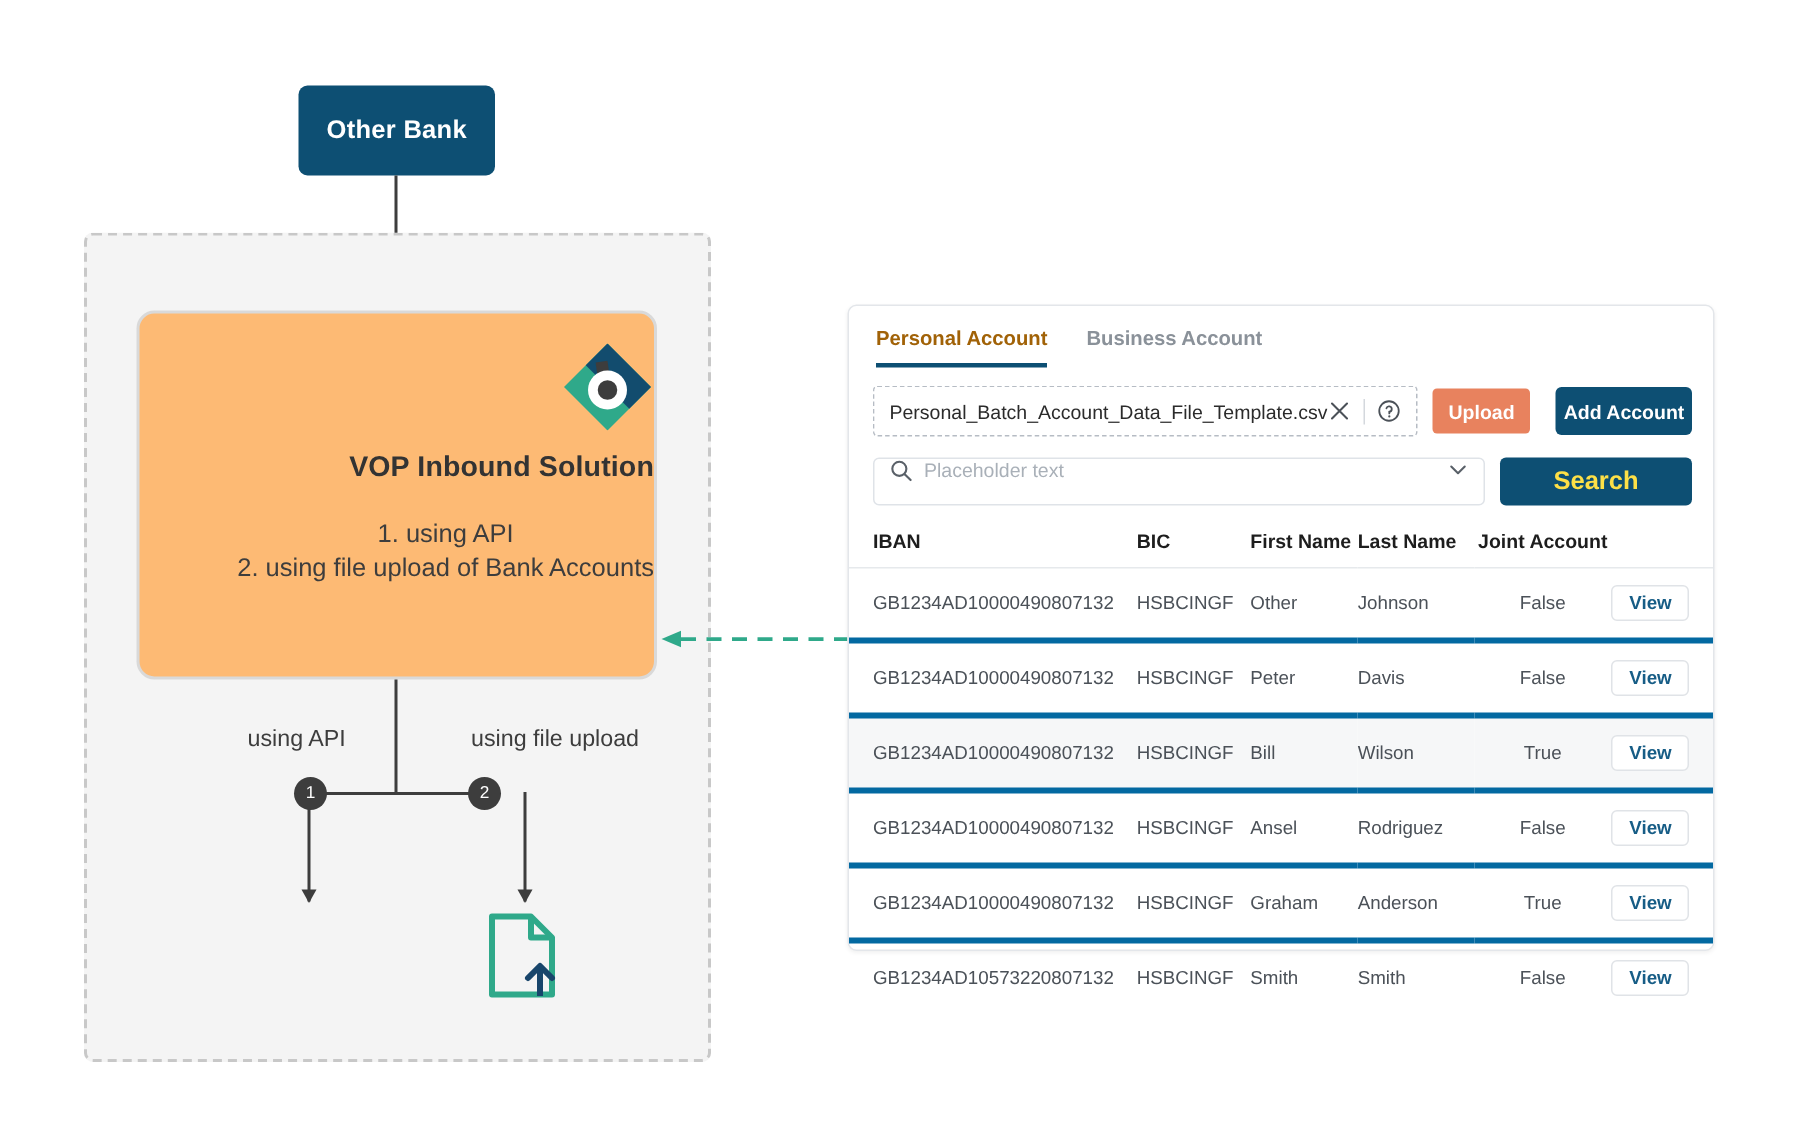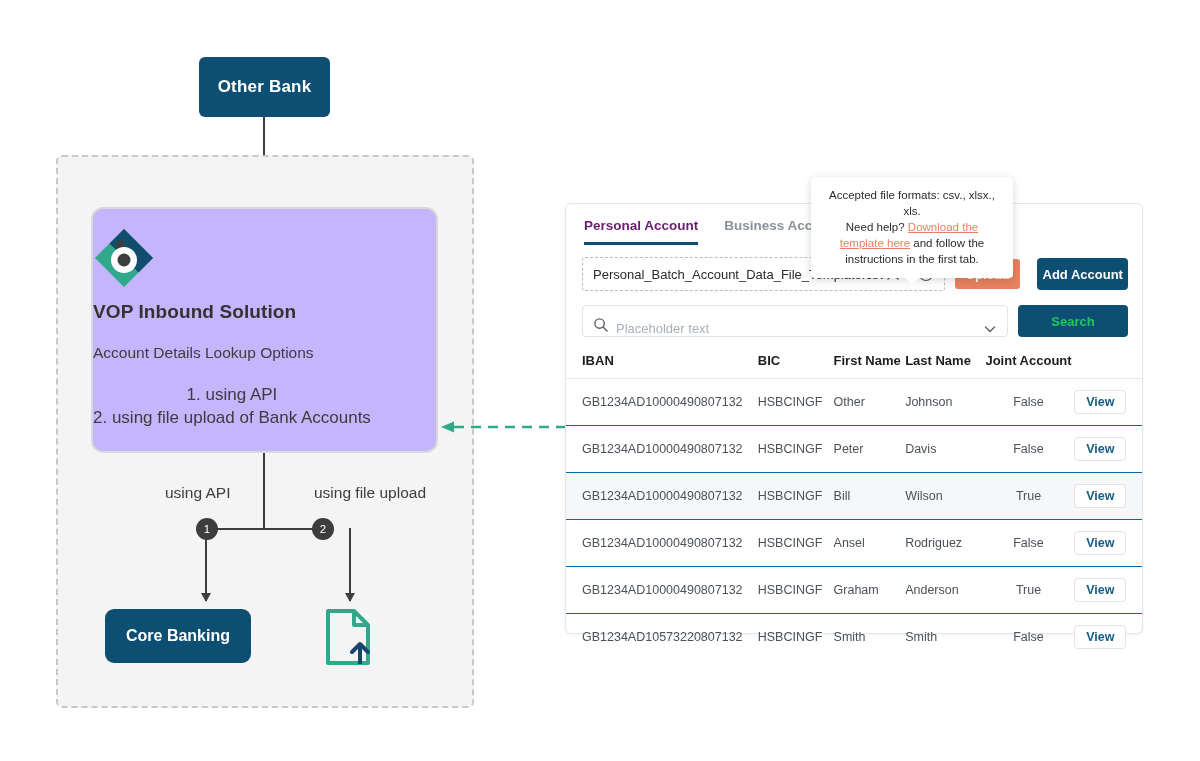--- a/index.html
+++ b/index.html
@@ -25,22 +25,22 @@
     border-top: 9px solid #3d3d3d;
   }
 
   .dashed-region {
     position: absolute; left: 56px; top: 155px; width: 418px; height: 553px;
     border: 2px dashed #c8c8c8; border-radius: 6px; background: #f4f4f4;
   }
 
   .solution-card {
     position: absolute; left: 91px; top: 207px; width: 347px; height: 246px;
-    background: #c4b5fd; border: 2px solid #d9d9d9; border-radius: 12px;
-    display: flex; flex-direction: column; align-items: flex-start;
+    background: #fdba74; border: 2px solid #d9d9d9; border-radius: 12px;
+    display: flex; flex-direction: column; align-items: flex-end;
   }
   .logo-wrap { margin-top: 18px; width: 62px; height: 62px; }
   .card-title {
     margin-top: 12px; font-size: 19px; font-weight: 700; color: #333333; letter-spacing: .1px;
   }
   .card-sub { margin-top: 21px; font-size: 15.5px; color: #3d3d3d; }
   .card-list { margin-top: 21px; text-align: center; font-size: 17px; color: #3d3d3d; line-height: 23px; }
 
   
   .branch-stem { position: absolute; left: 263px; top: 453px; width: 2px; height: 76px; background: #3d3d3d; }
@@ -83,21 +83,21 @@
   .panel {
     position: absolute; left: 565px; top: 203px; width: 578px; height: 431px;
     background: #ffffff; border: 1px solid #e3e6ea; border-radius: 6px;
     box-shadow: 0 1px 3px rgba(0,0,0,.06);
   }
   .tabs { display: flex; gap: 26px; padding: 14px 18px 0 18px; }
   .tab {
     font-size: 13.5px; font-weight: 700; padding-bottom: 9px;
     color: #8a9199; border-bottom: 3px solid transparent; cursor: pointer;
   }
-  .tab.active { color: #701a75; border-bottom-color: #0d4f73; }
+  .tab.active { color: #a16207; border-bottom-color: #0d4f73; }
 
   .upload-row { display: flex; align-items: center; gap: 10px; padding: 12px 14px 0 16px; }
   .file-field {
     flex: 0 0 340px; height: 34px; border: 1px dashed #b6bcc4; border-radius: 3px;
     display: flex; align-items: center; padding: 0 10px; background: #fff;
   }
   .file-name { flex: 1; font-size: 13px; color: #2b2b2b; white-space: nowrap; overflow: hidden; }
   .ico-x { width: 16px; height: 16px; cursor: pointer; }
   .divider-v { width: 1px; height: 17px; background: #d4d8dd; margin: 0 8px; }
   .ico-help { width: 16px; height: 16px; cursor: pointer; }
@@ -106,38 +106,38 @@
     color: #ffffff; font-size: 13px; font-weight: 700; cursor: pointer;
   }
   .btn-add {
     width: 101px; height: 32px; background: #0d4f73; border: none; border-radius: 4px;
     color: #ffffff; font-size: 13px; font-weight: 700; cursor: pointer; margin-left: 7px;
   }
 
   .search-row { display: flex; align-items: center; gap: 10px; padding: 14px 14px 0 16px; }
   .search-box {
     flex: 1; height: 32px; border: 1px solid #dfe3e8; border-radius: 4px;
-    display: flex; align-items: flex-end; padding: 0 10px; background: #fff;
+    display: flex; align-items: flex-start; padding: 0 10px; background: #fff;
   }
   .search-ph { flex: 1; font-size: 13px; color: #a9b0b8; margin-left: 8px; }
   .chev { width: 14px; height: 14px; }
   .btn-search {
-    width: 110px; height: 32px; background: #0d4f73; border: none; border-radius: 4px;
-    color: #22c55e; font-size: 13px; font-weight: 700; cursor: pointer;
+    width: 128px; height: 32px; background: #0d4f73; border: none; border-radius: 4px;
+    color: #fde047; font-size: 17px; font-weight: 700; cursor: pointer;
   }
 
   table { width: 100%; border-collapse: collapse; margin-top: 10px; }
   thead th {
     text-align: left; font-size: 13px; font-weight: 700; color: #1d1d1d;
     padding: 6px 0 10px 0; border-bottom: 1px solid #e6e9ec;
   }
   thead th:first-child, tbody td:first-child { padding-left: 16px; }
   tbody td {
     font-size: 12.5px; color: #4b5158; padding: 11px 0;
-    border-bottom: 1px solid #0369a1; white-space: nowrap;
+    border-bottom: 4px solid #0369a1; white-space: nowrap;
   }
   tbody tr.alt { background: #f6f7f8; }
   tbody tr:last-child td { border-bottom: none; }
   .c-iban { width: 192px; }
   .c-bic { width: 76px; }
   .c-fn { width: 72px; }
   .c-ln { width: 78px; }
   .c-joint { width: 92px; text-align: center; }
   .c-act { width: 68px; margin-left: 37px; }
   .btn-view {
@@ -183,21 +183,20 @@
         <g clip-path="url(#dia)">
           <rect x="0" y="0" width="62" height="62" fill="#2fa98a"></rect>
           <path d="M62 0 L62 62 L0 0 Z" fill="#124c6e"></path>
         </g>
         <path d="M24 14 h8 v14 h-8 z" fill="#3d3d3d" transform="rotate(-8 28 21)"></path>
         <circle cx="31" cy="33" r="13" fill="#ffffff"></circle>
         <circle cx="31" cy="33" r="6.5" fill="#3d3d3d"></circle>
       </svg>
     </div>
     <div class="card-title">VOP Inbound Solution</div>
-    <div class="card-sub">Account Details Lookup Options</div>
     <div class="card-list">
       <div>1. using API</div>
       <div>2. using file upload of Bank Accounts</div>
     </div>
   </div>
 
   <div class="branch-stem"></div>
   <div class="branch-h-left"></div>
   <div class="branch-h-right"></div>
   <div class="branch-down-left"></div>
@@ -206,23 +205,20 @@
   <div class="badge-num badge-1">
     <span>1</span>
   </div>
   <div class="badge-num badge-2">
     <span>2</span>
   </div>
 
   <div class="branch-label label-api">using API</div>
   <div class="branch-label label-upload">using file upload</div>
 
-  <div class="node-core">
-    <span>Core Banking</span>
-  </div>
 
   <div class="file-icon">
     <svg viewBox="0 0 58 62" width="58" height="62" fill="none">
       <path d="M6 5 h26 l14 14 v38 h-40 z" stroke="#2fa98a" stroke-width="4" stroke-linejoin="round"></path>
       <path d="M32 5 v14 h14" stroke="#2fa98a" stroke-width="4" stroke-linejoin="round"></path>
       <path d="M38 58 v-18" stroke="#18456b" stroke-width="4"></path>
       <path d="M30 46 l8 -8 l8 8" stroke="#18456b" stroke-width="4" stroke-linecap="round" stroke-linejoin="round"></path>
     </svg>
   </div>
 
@@ -336,18 +332,14 @@
             <td class="c-bic">HSBCINGF</td>
             <td class="c-fn">Smith</td>
             <td class="c-ln">Smith</td>
             <td class="c-joint">False</td>
             <td class="c-act"><span class="btn-view">View</span></td>
           </tr>
         </tbody>
     </table>
   </div>
 
-  <div class="tooltip">
-    <div>Accepted file formats: csv., xlsx., xls.</div>
-    <div><span>Need help? </span><span class="tt-link">Download the template here</span><span> and follow the instructions in the first tab.</span></div>
-  </div>
 
 </div>
 
 </body></html>

